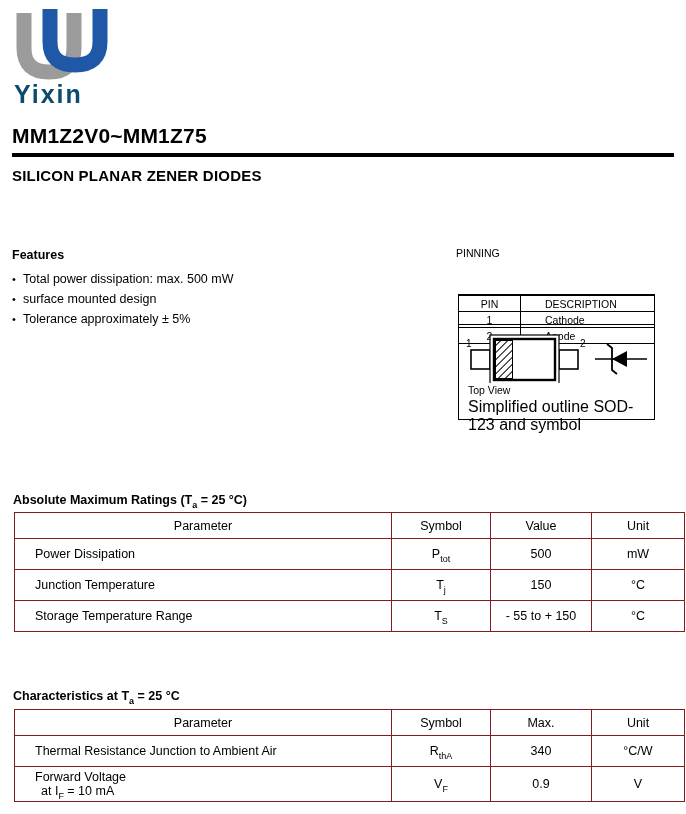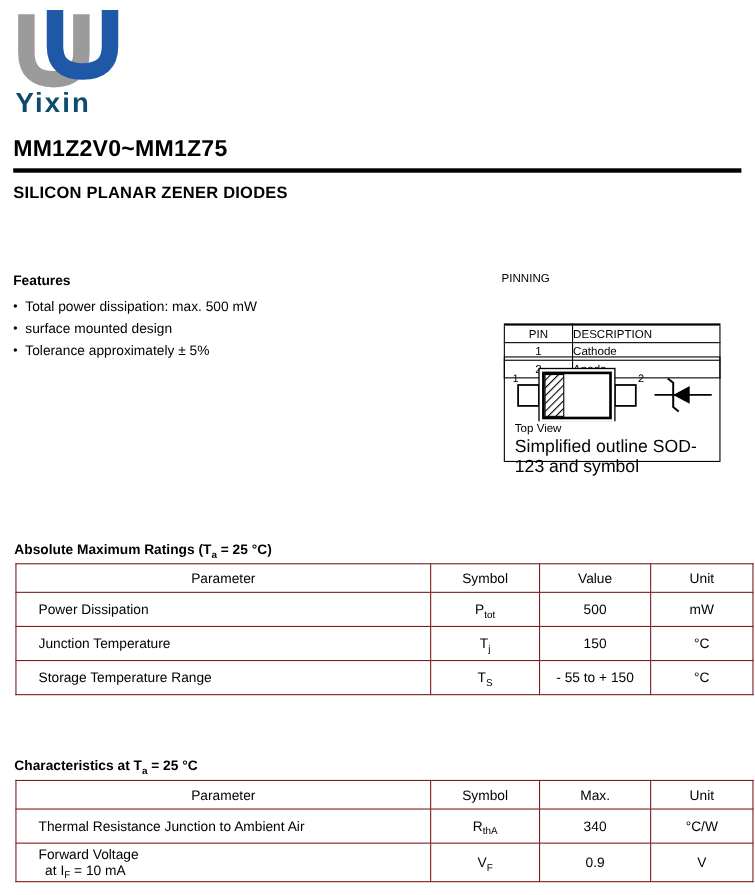--- a/index.html
+++ b/index.html
@@ -22,21 +22,21 @@
   .feature-item{display:flex;line-height:20px;}
   .feature-bullet{width:11px;flex:0 0 11px;text-align:left;font-size:11px;}
   .feature-line{line-height:20px;}
 
   
   .pinning-label{position:absolute;left:456px;top:247px;font-size:10.5px;}
   .pin-table{position:absolute;left:458px;top:265px;border-collapse:collapse;table-layout:fixed;width:197px;font-size:10.5px;margin-top:29px;}
   .pin-table th,.pin-table td{border:1px solid #000;padding:0 0 0 0;height:15px;font-weight:normal;}
   .pin-table{border:1.5px solid #000;border-top:2.5px double #000;}
   .pin-table .pin-col{width:61px;text-align:center;}
-  .pin-table .desc-col{text-align:left;padding-left:0;}
+  .pin-table .desc-col{text-align:left;padding-left:24px;}
 
   
   .pkg-frame{position:absolute;left:458px;top:324px;width:197px;height:96px;border:1.5px solid #000;box-sizing:border-box;}
   .pkg-frame svg{position:absolute;left:0;top:0;}
   .pkg-caption1{position:absolute;left:9px;top:59px;font-size:10.5px;}
   .pkg-caption2{position:absolute;left:9px;top:73px;font-size:16px;}
 
   
   .section-heading{position:absolute;font-size:12.5px;font-weight:bold;}
   .section-heading sub{font-size:9px;}

